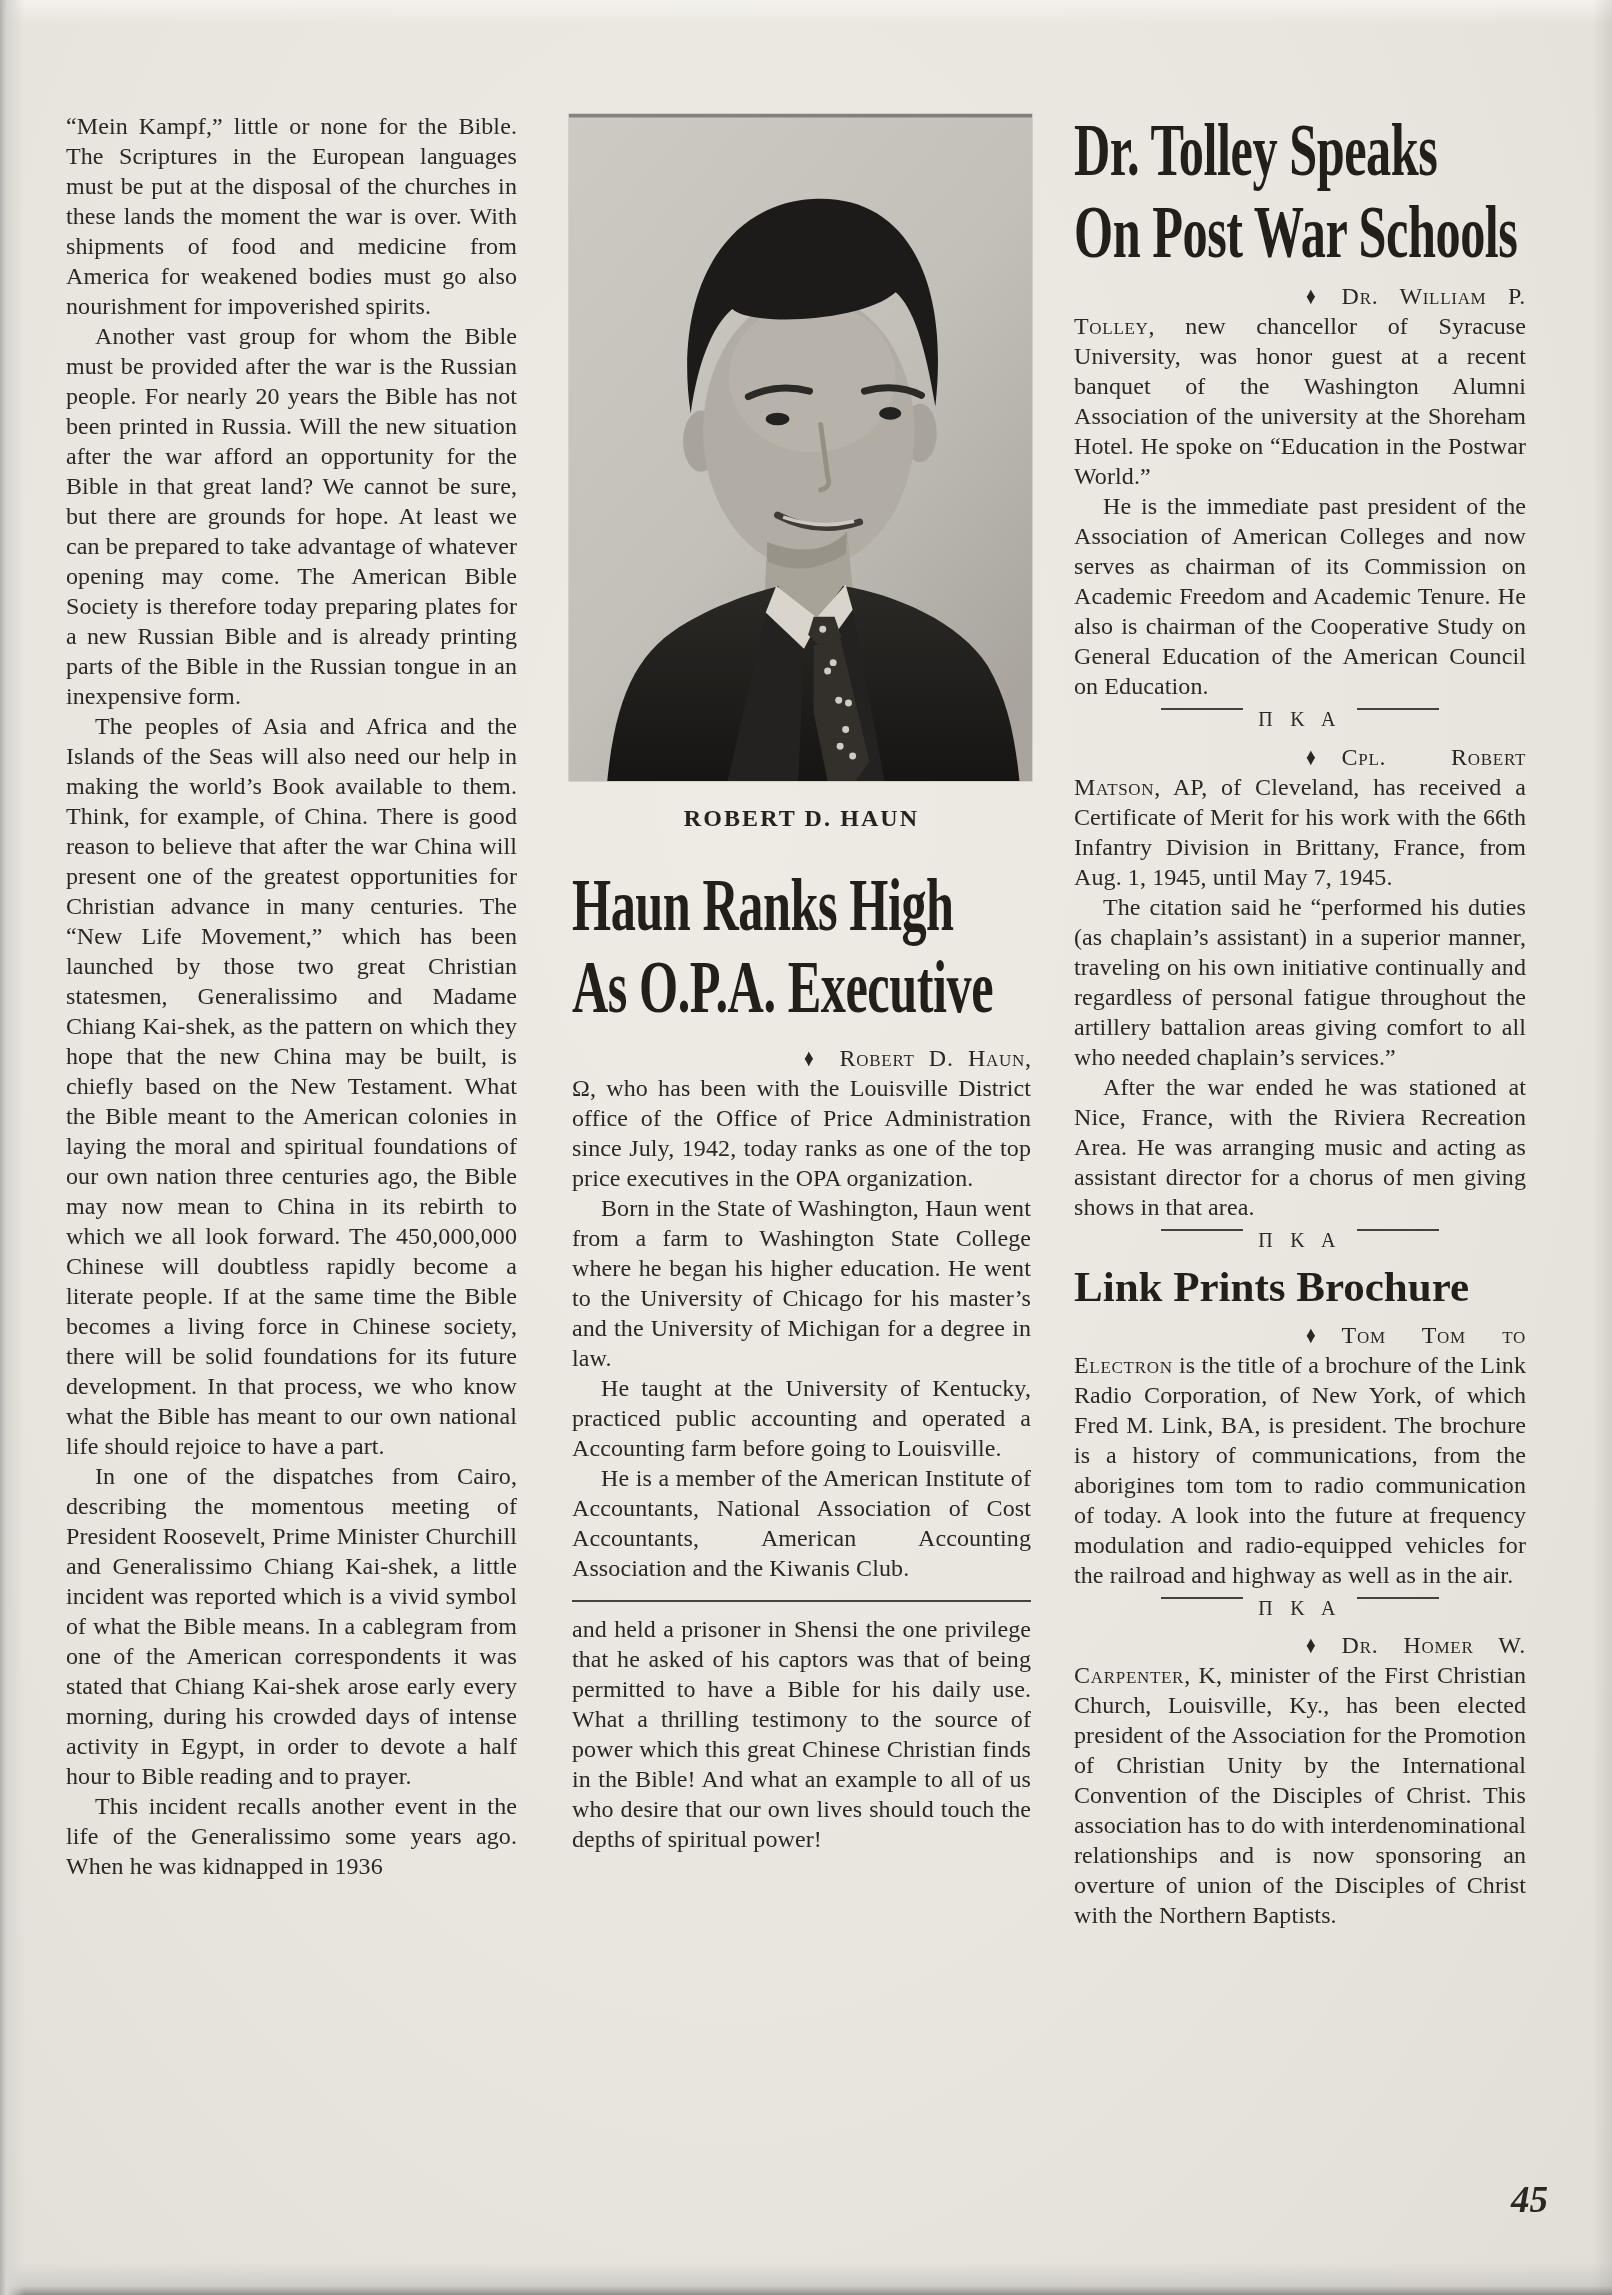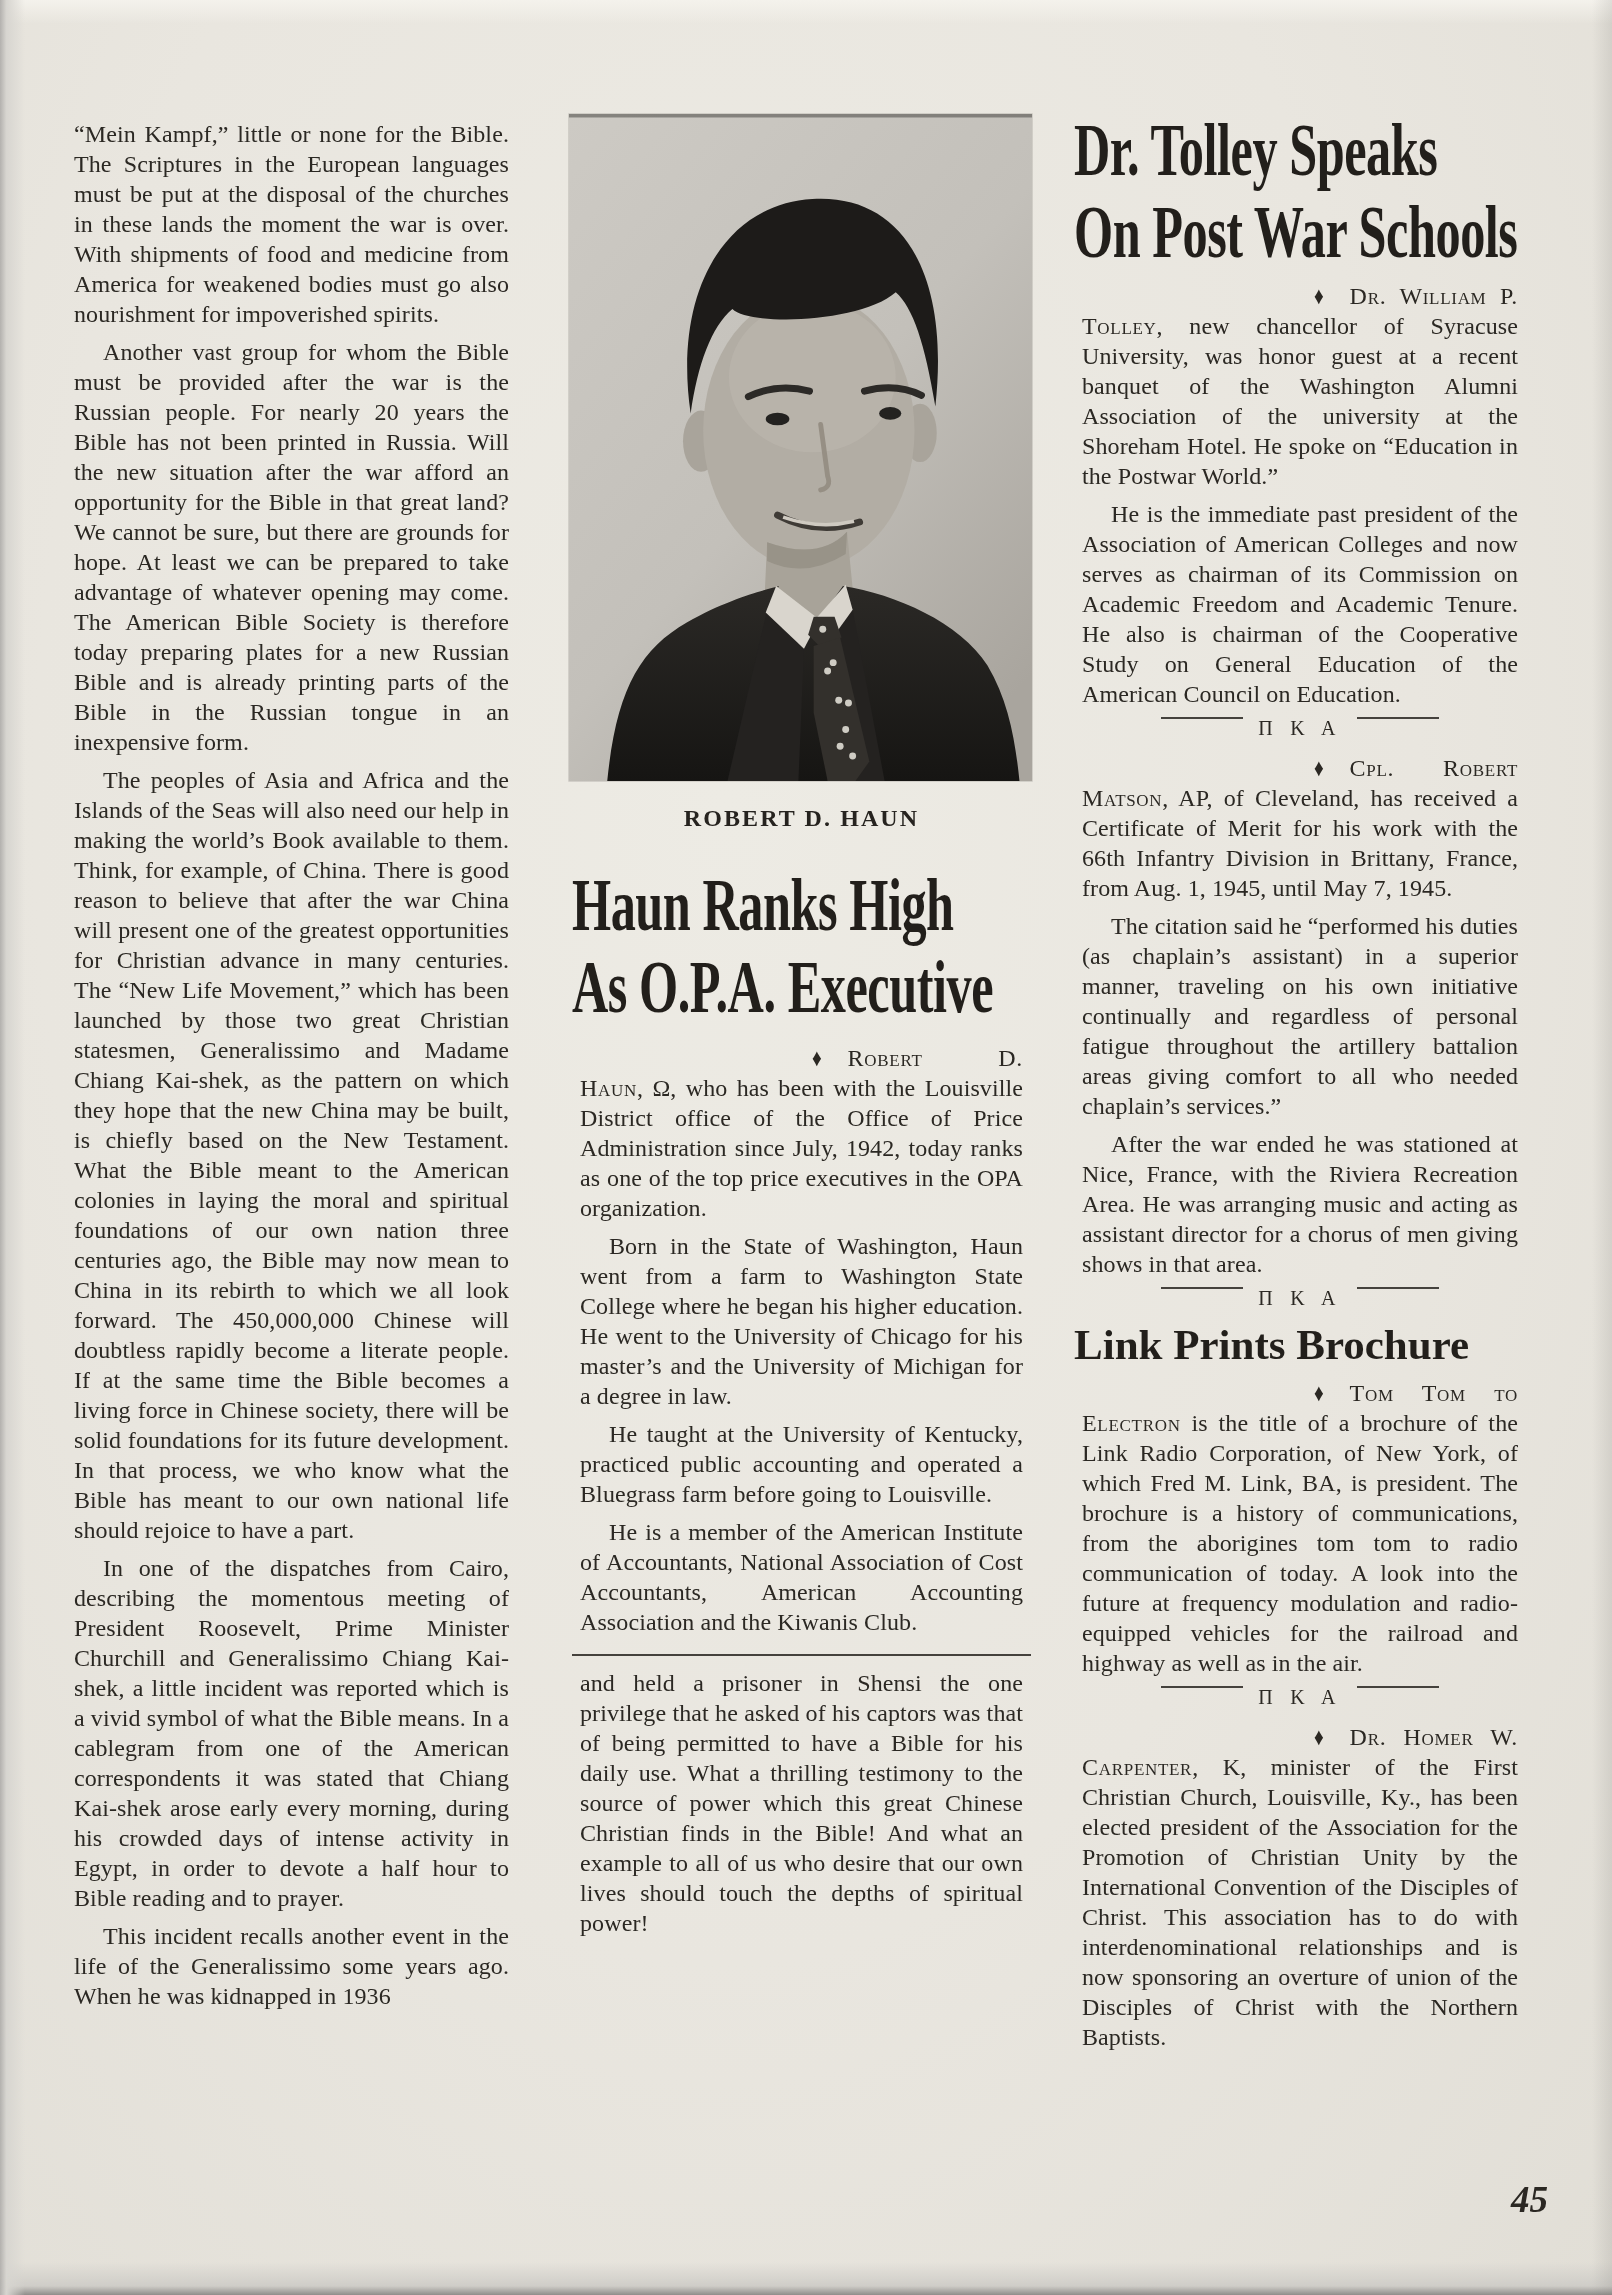--- a/index.html
+++ b/index.html
@@ -11,21 +11,21 @@
       linear-gradient(to left,rgba(110,108,105,0.16) 0px,rgba(110,108,105,0) 21px),
       linear-gradient(to top,#8f8d8a 0px,#cfcdc8 9px,rgba(236,233,226,0) 33px),
       linear-gradient(to bottom,#f4f2ec 0px,rgba(236,233,226,0) 24px),
       radial-gradient(ellipse at 45% 35%,#edebe4 0%,#e9e6df 55%,#e1ded6 100%);
   }
   .col{position:absolute;}
   .col-left{left:66px;top:111px;width:451px;}
   .col-mid{left:572px;top:114px;width:459px;}
   .col-right{left:1074px;top:109px;width:452px;}
 
-  p.body{margin:8px;font-size:24px;line-height:30px;text-align:justify;text-indent:29px;letter-spacing:0.1px;}
+  p.body{margin:0;font-size:24px;line-height:30px;text-align:justify;text-indent:29px;letter-spacing:0.1px;}
   p.body.flush{text-indent:0;}
   p.body.lead{text-indent:122px;}
   .sc{font-variant:small-caps;letter-spacing:0.7px;}
   .diamond{display:inline-block;margin-right:11px;font-size:1.02em;transform:scaleX(0.78);}
 
   .headline-lg{margin:0;font-weight:700;font-size:74px;line-height:82px;letter-spacing:-0.7px;
     transform:scaleX(0.68);transform-origin:0 0;width:147%;white-space:nowrap;color:#221f1b;}
   .headline-lg .hl-line{display:block;}
   .headline-sm{margin:7px 0 9.7px 0;font-weight:700;font-size:43px;line-height:46px;color:#221f1b;letter-spacing:0;}
 
@@ -109,21 +109,21 @@
 
     <div class="caption">ROBERT D. HAUN</div>
 
     <h1 class="headline-lg mid-head">
       <span class="hl-line">Haun Ranks High</span>
       <span class="hl-line">As O.P.A. Executive</span>
     </h1>
 
     <p class="body lead"><span class="diamond">♦</span><span class="sc">Robert D. Haun</span><span>, Ω, who has been with the Louisville District office of the Office of Price Administration since July, 1942, today ranks as one of the top price executives in the OPA organization.</span></p>
     <p class="body">Born in the State of Washington, Haun went from a farm to Washington State College where he began his higher education.  He went to the University of Chicago for his master’s and the University of Michigan for a degree in law.</p>
-    <p class="body">He taught at the University of Kentucky, practiced public accounting and operated a Bluegrass farm before going to Louisville.</p>
+    <p class="body">He taught at the University of Kentucky, practiced public accounting and operated a Accounting farm before going to Louisville.</p>
     <p class="body">He is a member of the American Institute of Accountants, National Association of Cost Accountants, American Accounting Association and the Kiwanis Club.</p>
 
     <hr class="rule">
 
     <p class="body flush">and held a prisoner in Shensi the one privilege that he asked of his captors was that of being permitted to have a Bible for his daily use.  What a thrilling testimony to the source of power which this great Chinese Christian finds in the Bible!  And what an example to all of us who desire that our own lives should touch the depths of spiritual power!</p>
   </section>
 
   <section class="col col-right">
     <h1 class="headline-lg">
       <span class="hl-line">Dr. Tolley Speaks</span>

